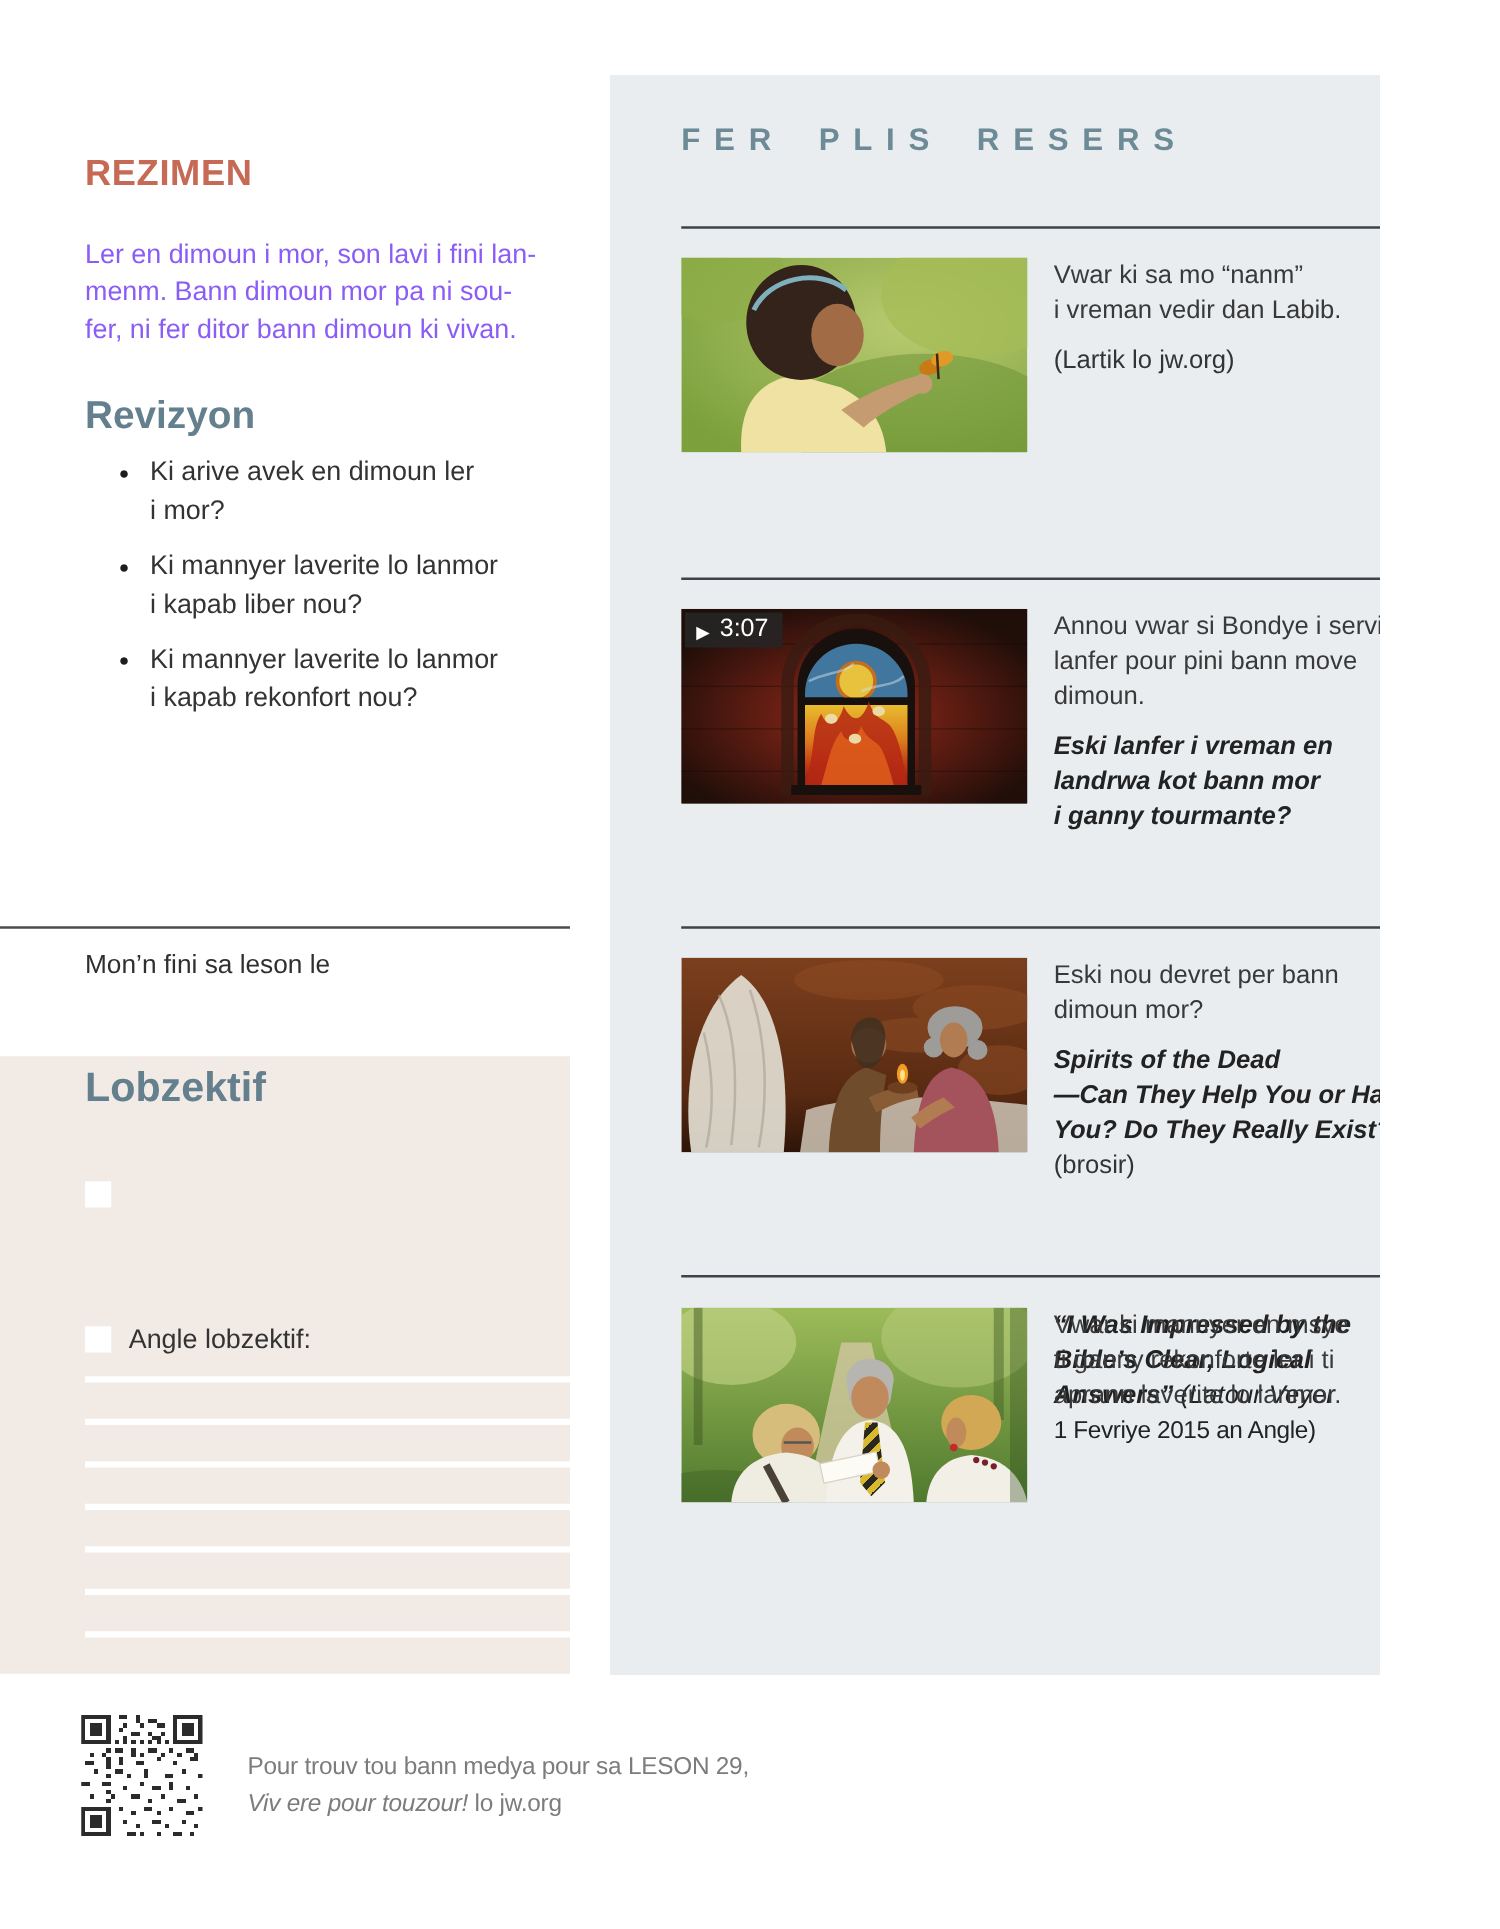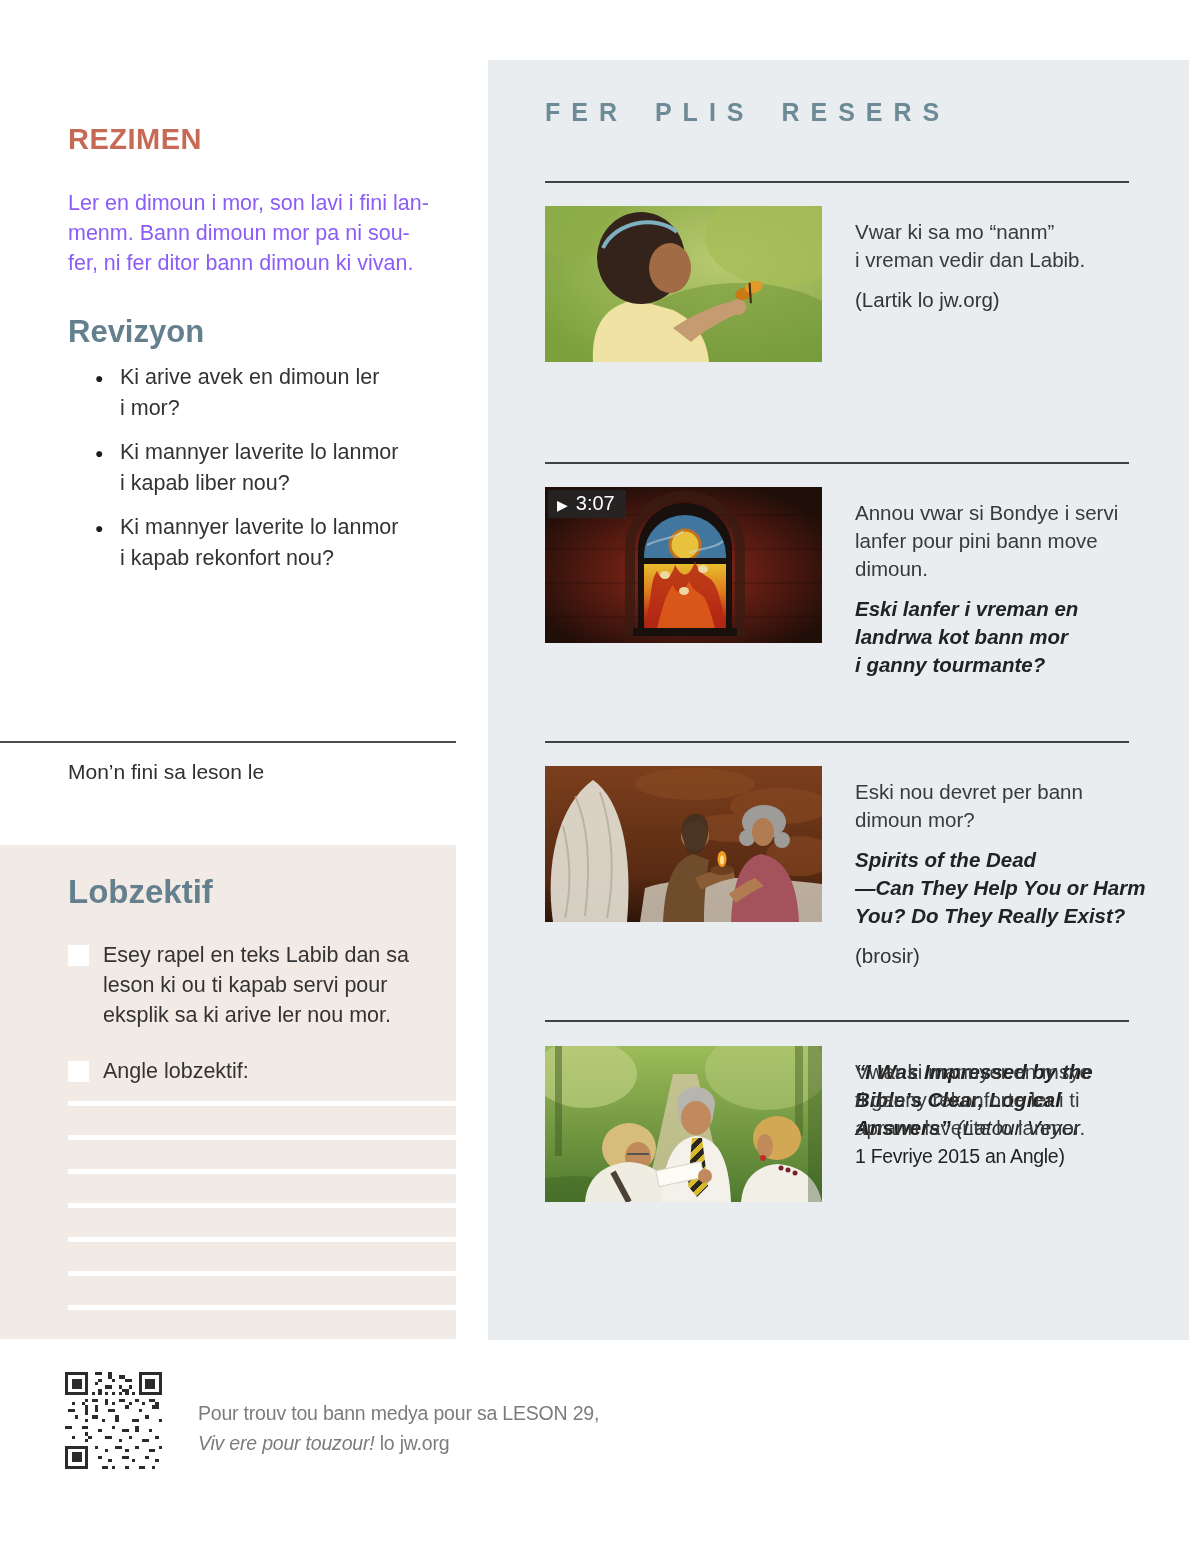--- a/index.html
+++ b/index.html
@@ -1,54 +1,54 @@
 <!DOCTYPE html>
 <html><head>
 <meta charset="utf-8">
 <style>
   html,body{margin:0;padding:0;background:#ffffff;}
-  .page{position:relative;width:1189px;height:1543px;background:#ffffff;overflow:hidden;
+  .page{position:relative;width:1104px;height:1543px;background:#ffffff;overflow:hidden;
         font-family:"Liberation Sans",sans-serif;color:#3c3c3c;}
   .abs{position:absolute;}
   .preline{white-space:pre-line;}
 
   
   .summary-title{left:68px;top:104px;font-size:29px;font-weight:800;letter-spacing:.5px;color:#c76a55;}
   .summary-body{left:68px;top:166px;width:410px;font-size:21.5px;line-height:30px;color:#8b5cf6;}
   .review-title{left:68px;top:288px;font-size:31px;font-weight:600;color:#647f8d;}
   .review-list{left:95px;top:362px;width:360px;margin:0;padding:0;list-style:none;}
   .review-list li{position:relative;padding-left:25px;margin-bottom:13px;
                   font-size:21.5px;line-height:31px;color:#333;white-space:pre-line;}
   .review-list li::before{content:"\25CF";position:absolute;left:0;top:1px;font-size:14px;color:#1d1d1d;}
   .left-rule{left:0;top:741px;width:456px;height:2px;background:#4a4c4e;}
   .completed-label{left:68px;top:760px;font-size:21px;color:#2f2f2f;}
 
   .objectives-box{left:0;top:845px;width:456px;height:494px;background:#f2ebe5;}
-  .objectives-title{left:68px;top:28px;font-size:33px;font-weight:600;color:#647f8d;}
+  .objectives-title{left:68px;top:6px;font-size:33px;font-weight:600;color:#647f8d;}
   .obj-check{width:21px;height:21px;background:#ffffff;}
   .obj-check.c1{left:68px;top:100px;}
   .obj-check.c2{left:68px;top:216px;}
   .obj-label{left:103px;width:340px;font-size:21.5px;line-height:30px;color:#333;}
   .obj-label.l1{top:95px;}
   .obj-label.l2{top:211px;}
   .writing-lines{left:68px;top:256px;width:388px;}
   .writing-line{height:5px;background:#ffffff;margin-bottom:29px;}
 
   
   .research-panel{left:488px;top:60px;width:712px;height:1280px;background:#e9edf0;}
   .research-header{left:57px;top:38px;font-size:25px;font-weight:700;color:#6d8a97;
                    letter-spacing:11px;word-spacing:9px;}
   .research-divider{left:57px;width:584px;height:2px;background:#3e4347;}
   .d1{top:121px;}.d2{top:402px;}.d3{top:681px;}.d4{top:960px;}
   .thumb{left:57px;width:277px;height:156px;overflow:hidden;}
   .t1{top:146px;}.t2{top:427px;}.t3{top:706px;}.t4{top:986px;}
   .thumb svg{display:block;width:100%;height:100%;}
   .item-text{left:355px;width:330px;}
   .x1{top:146px;}.x2{top:427px;}.x3{top:706px;}.x4{top:986px;}
-  .item-text p{margin:12px;white-space:pre-line;}
+  .item-text p{margin:0;white-space:pre-line;}
   .desc{font-size:20.5px;line-height:28px;color:#393939;margin-bottom:12px !important;}
   .pub-title{font-size:20.5px;line-height:28px;font-weight:700;font-style:italic;color:#222;}
   .pub-ref{font-size:20.5px;line-height:28px;color:#333;}
   .ref-italic{font-style:italic;font-weight:400;}
   .ref-plain{font-style:normal;font-weight:400;font-size:19.5px;letter-spacing:-.3px;}
   .video-badge{left:60px;top:430px;display:flex;align-items:center;gap:8px;
                background:rgba(38,38,38,.88);color:#ffffff;padding:2px 11px 3px 9px;font-size:20px;}
   .play-icon{font-size:14px;line-height:1;position:relative;top:1px;}
 
   
@@ -76,23 +76,20 @@
     <li>Ki mannyer laverite lo lanmor
 i kapab rekonfort nou?</li>
   </ul>
 
   <div class="abs left-rule"></div>
   <p class="abs completed-label" style="margin:0">Mon’n fini sa leson le</p>
 
   <div class="abs objectives-box">
     <h2 class="abs objectives-title" style="margin:0">Lobzektif</h2>
     <div class="abs obj-check c1"></div>
-    <p class="abs obj-label l1 preline" style="margin:0">Esey rapel en teks Labib dan sa
-leson ki ou ti kapab servi pour
-eksplik sa ki arive ler nou mor.</p>
     <div class="abs obj-check c2"></div>
     <p class="abs obj-label l2 preline" style="margin:0">Angle lobzektif:</p>
     <div class="abs writing-lines">
       <div class="writing-line"></div>
       <div class="writing-line"></div>
       <div class="writing-line"></div>
       <div class="writing-line"></div>
       <div class="writing-line"></div>
       <div class="writing-line"></div>
       <div class="writing-line"></div>

